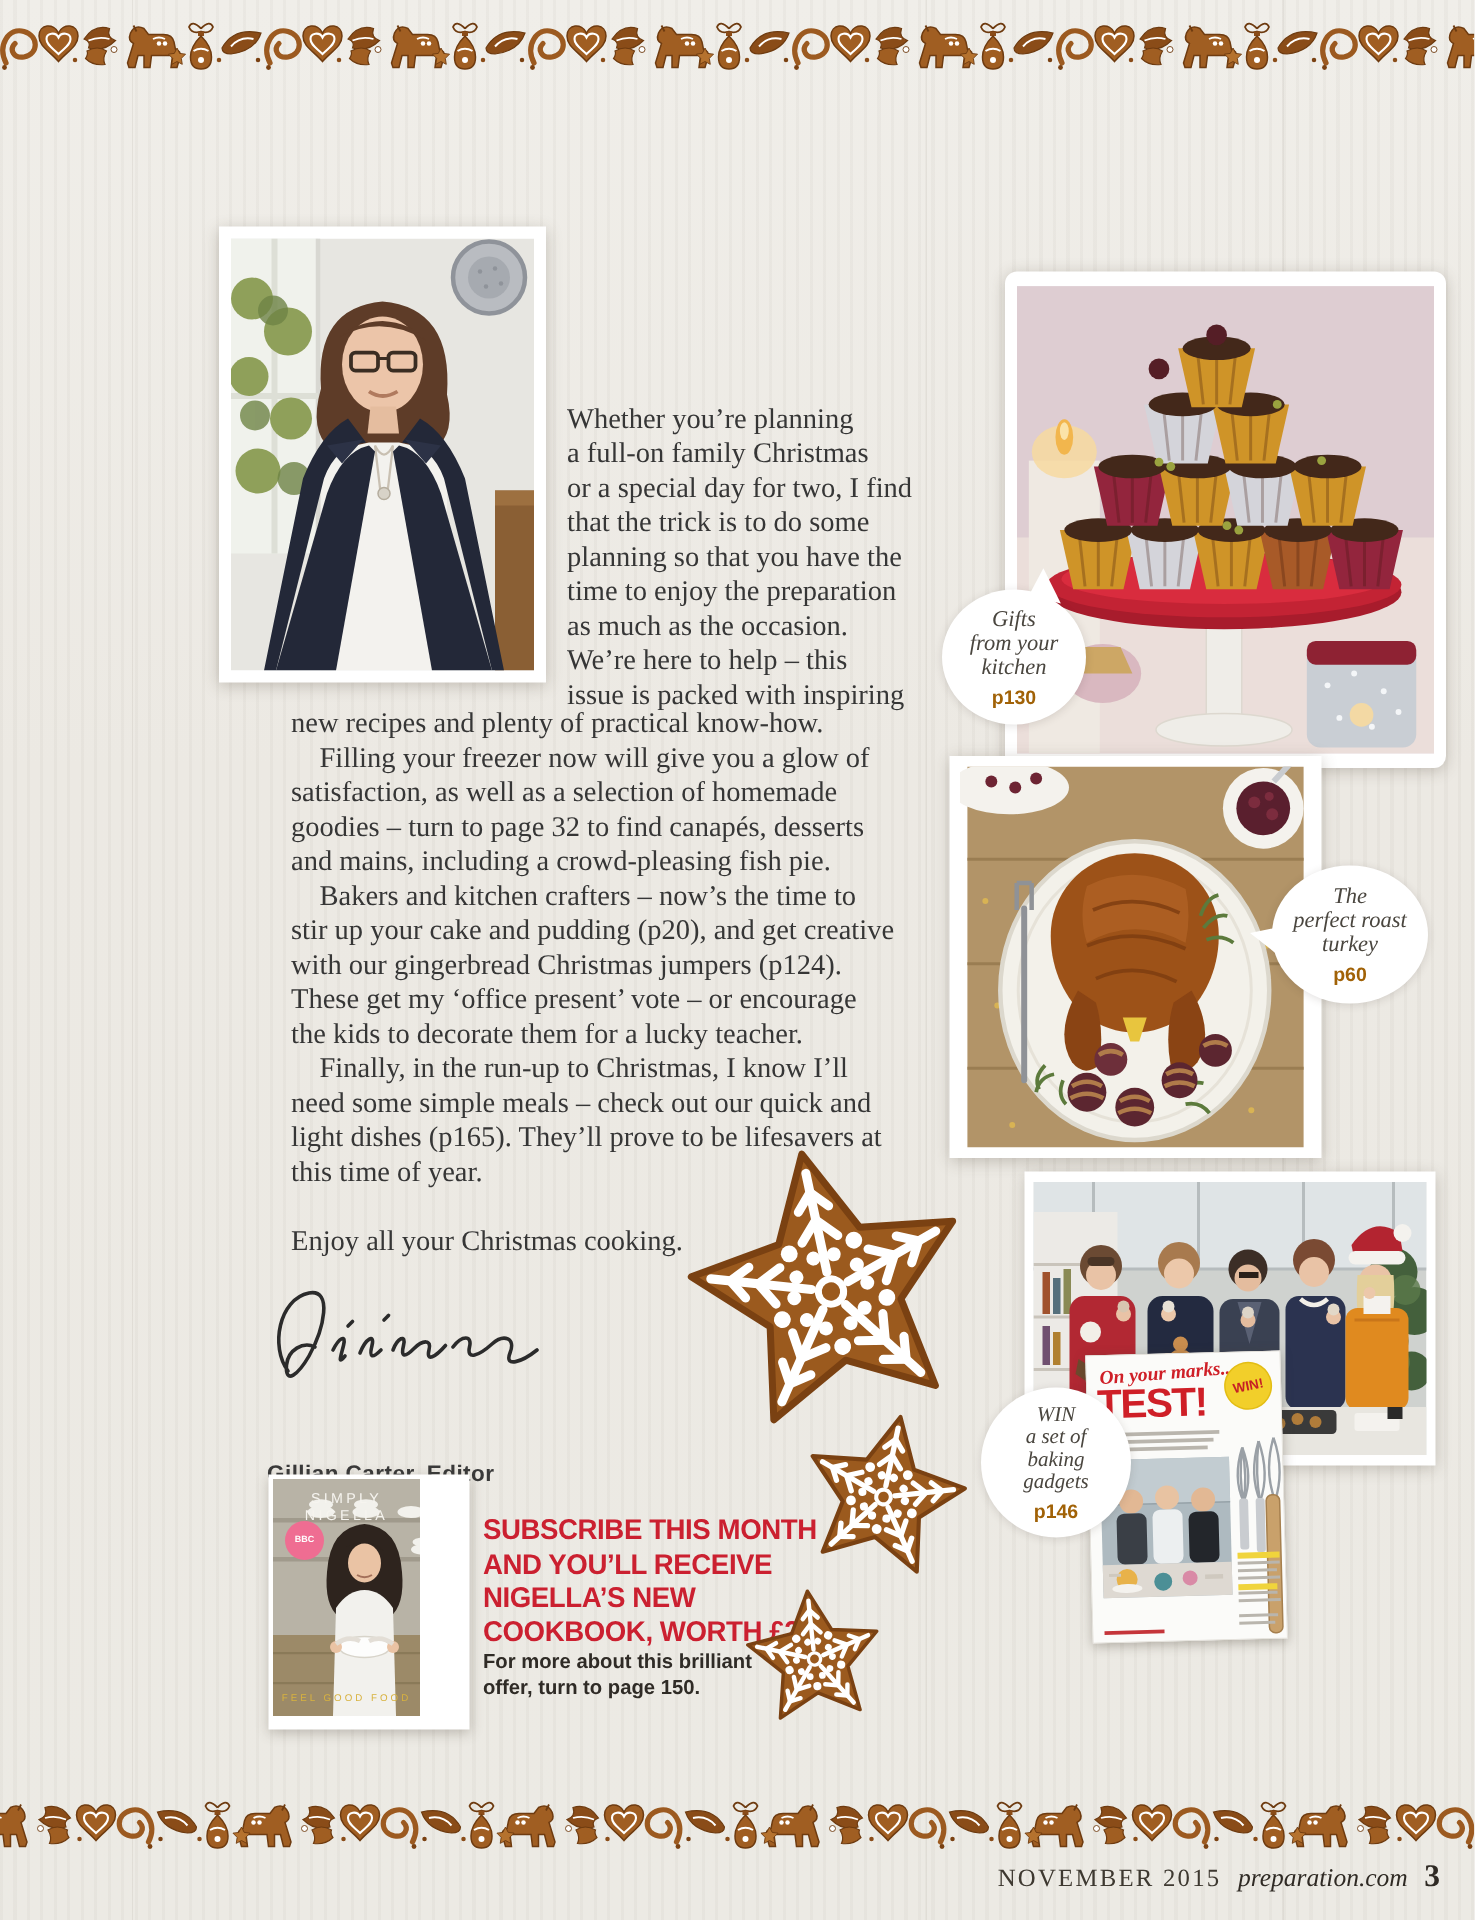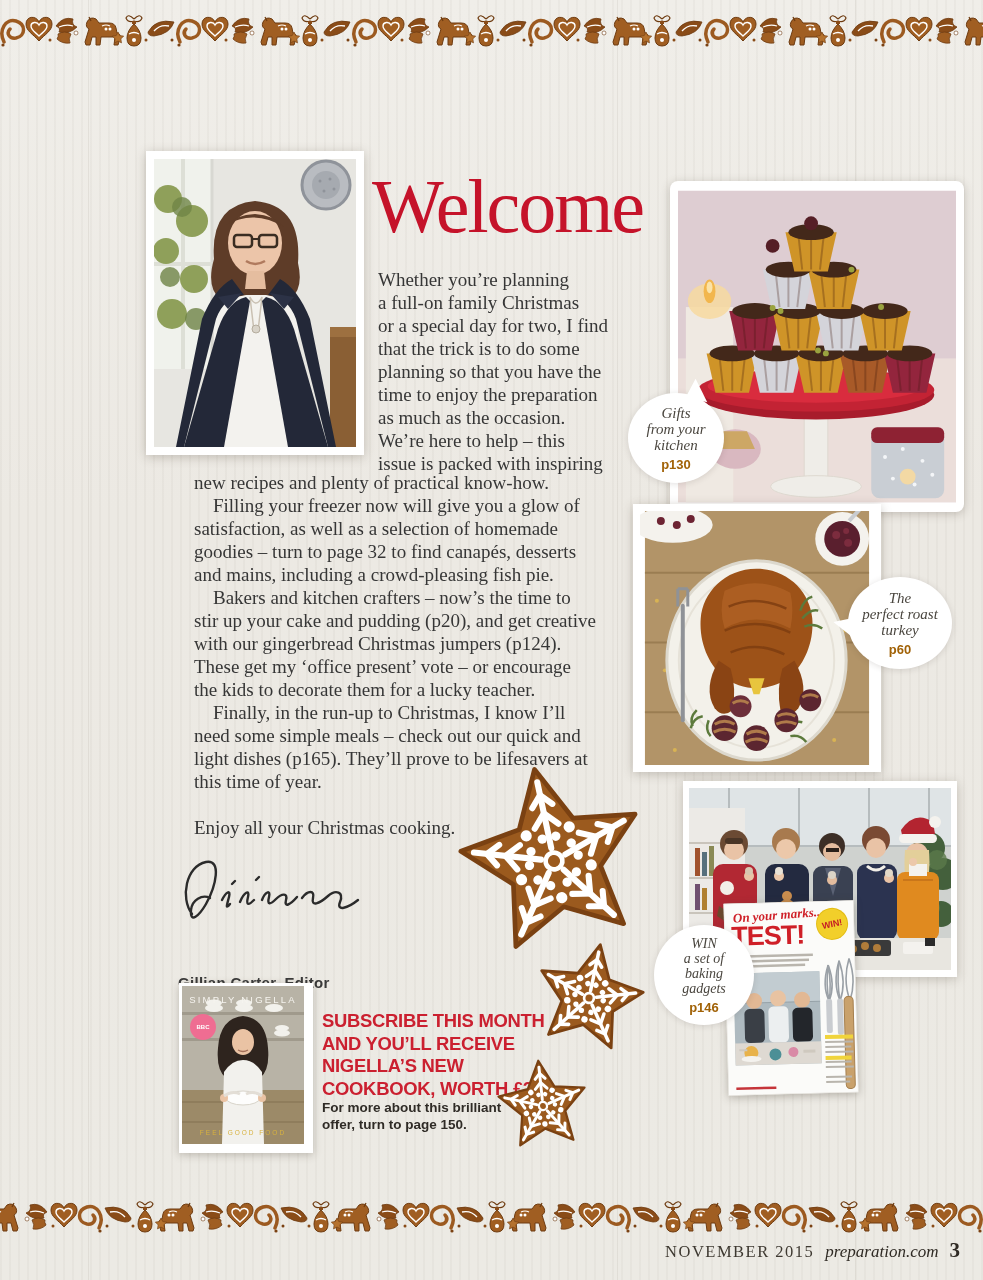--- a/index.html
+++ b/index.html
@@ -48,21 +48,21 @@
 
   
   .sub-headline{position:absolute; left:322px; top:1010px; white-space:pre-line;
     font:700 19px/22.5px "Liberation Sans",sans-serif; letter-spacing:-0.3px; color:#cb2030; transform:scaleX(0.97); transform-origin:left top;}
   .sub-note{position:absolute; left:322px; top:1100px; white-space:pre-line;
     font:700 13.5px/16.5px "Liberation Sans",sans-serif; color:#2f2b26;}
 
   
   .book{position:absolute; left:179px; top:983px; width:128px; height:164px; background:#fff; padding:3px;
     box-shadow:0 2px 8px rgba(80,70,55,0.3); z-index:2;}
-  .book-inner{position:relative; width:122px; height:158px; overflow:hidden;text-decoration:underline;}
+  .book-inner{position:relative; width:98px; height:158px; overflow:hidden;text-decoration:underline;}
   .book-title{position:absolute; left:0; top:8px; width:100%; text-align:center;
     font:400 9.5px/11px "Liberation Sans",sans-serif; letter-spacing:2.2px; color:#f6f4ef;}
   .book-sub{position:absolute; left:0; top:143px; width:100%; text-align:center;
     font:400 6.5px/8px "Liberation Sans",sans-serif; letter-spacing:2px; color:#d8b23f;}
   .book-badge{position:absolute; left:8px; top:28px; width:26px; height:26px; border-radius:50%;
     background:#ef6d92; display:flex; align-items:center; justify-content:center;
     font:700 6px/6px "Liberation Sans",sans-serif; color:#fff;}
 
   
   .inset{position:absolute; left:726px; top:902px; width:130px; height:192px; background:#fbfbf9;
@@ -250,21 +250,20 @@
       <circle cx="102" cy="170" r="4" fill="#d8d3c8" stroke="#b5ad9e"></circle>
       <path d="M30,288 L62,160 Q70,138 90,136 L78,120 Q60,130 48,160 L22,288 Z" fill="#232838"></path>
       <path d="M30,288 L64,170 Q74,142 92,138 L96,142 L70,288 Z" fill="#232838"></path>
       <path d="M174,288 L142,160 Q134,138 114,136 L126,120 Q144,130 156,160 L182,288 Z" fill="#232838"></path>
       <path d="M174,288 L140,170 Q130,142 112,138 L108,142 L134,288 Z" fill="#232838"></path>
       <path d="M88,134 L74,150 L64,138 Z" fill="#2c3246"></path>
       <path d="M116,134 L130,150 L140,138 Z" fill="#2c3246"></path>
     </svg>
   </div>
 
-  <div class="welcome-title">Welcome</div>
 
   <div class="bodytext intro">Whether you’re planning
 a full-on family Christmas
 or a special day for two, I find
 that the trick is to do some
 planning so that you have the
 time to enjoy the preparation
 as much as the occasion.
 We’re here to help – this
 issue is packed with inspiring</div>

